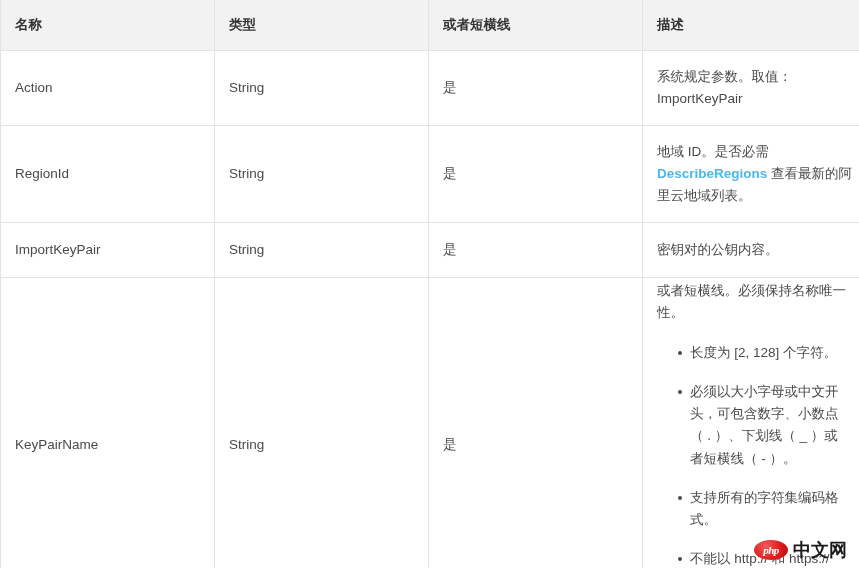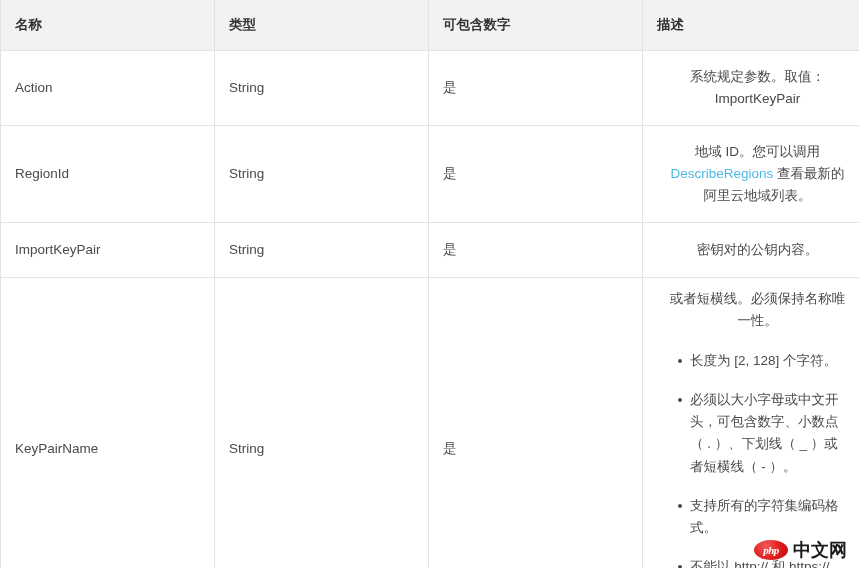--- a/index.html
+++ b/index.html
@@ -58,28 +58,28 @@
   tr.row-action td    { height: 70px; }
   tr.row-regionid td  { height: 92px; }
   tr.row-publickey td { height: 50px; }
   tr.row-keypair td   { height: 300px; }
 
   td.desc-cell {
     vertical-align: middle;
   }
 
   .desc-line {
-    margin: 8px;
-    text-align: center;
+    margin: 0;
   }
 
   .doc-link {
     color: #4eb8e8;
     text-decoration: none;
     cursor: pointer;
+    font-weight: bold;
   }
 
   ul.rule-list {
     margin: 0;
     padding: 0 0 0 16px;
     list-style: none;
   }
   ul.rule-list li {
     position: relative;
     margin: 17px;
@@ -138,42 +138,42 @@
     <col class="c-name">
     <col class="c-type">
     <col class="c-req">
     <col class="c-desc">
   </colgroup>
 
   <thead>
     <tr>
       <th>名称</th>
       <th>类型</th>
-      <th>可包含数字</th>
+      <th>或者短横线</th>
       <th>描述</th>
     </tr>
   </thead>
 
   <tbody>
 
     <tr class="row-action">
       <td>Action</td>
       <td>String</td>
       <td>是</td>
       <td class="desc-cell">
         <p class="desc-line">系统规定参数。取值：ImportKeyPair</p>
       </td>
     </tr>
 
     <tr class="row-regionid">
       <td>RegionId</td>
       <td>String</td>
       <td>是</td>
       <td class="desc-cell">
-        <p class="desc-line"><span>地域 ID。您可以调用 </span><a class="doc-link" href="#">DescribeRegions</a><span> 查看最新的阿里云地域列表。</span></p>
+        <p class="desc-line"><span>地域 ID。是否必需 </span><a class="doc-link" href="#">DescribeRegions</a><span> 查看最新的阿里云地域列表。</span></p>
       </td>
     </tr>
 
     <tr class="row-publickey">
       <td>ImportKeyPair</td>
       <td>String</td>
       <td>是</td>
       <td class="desc-cell">
         <p class="desc-line">密钥对的公钥内容。</p>
       </td>

